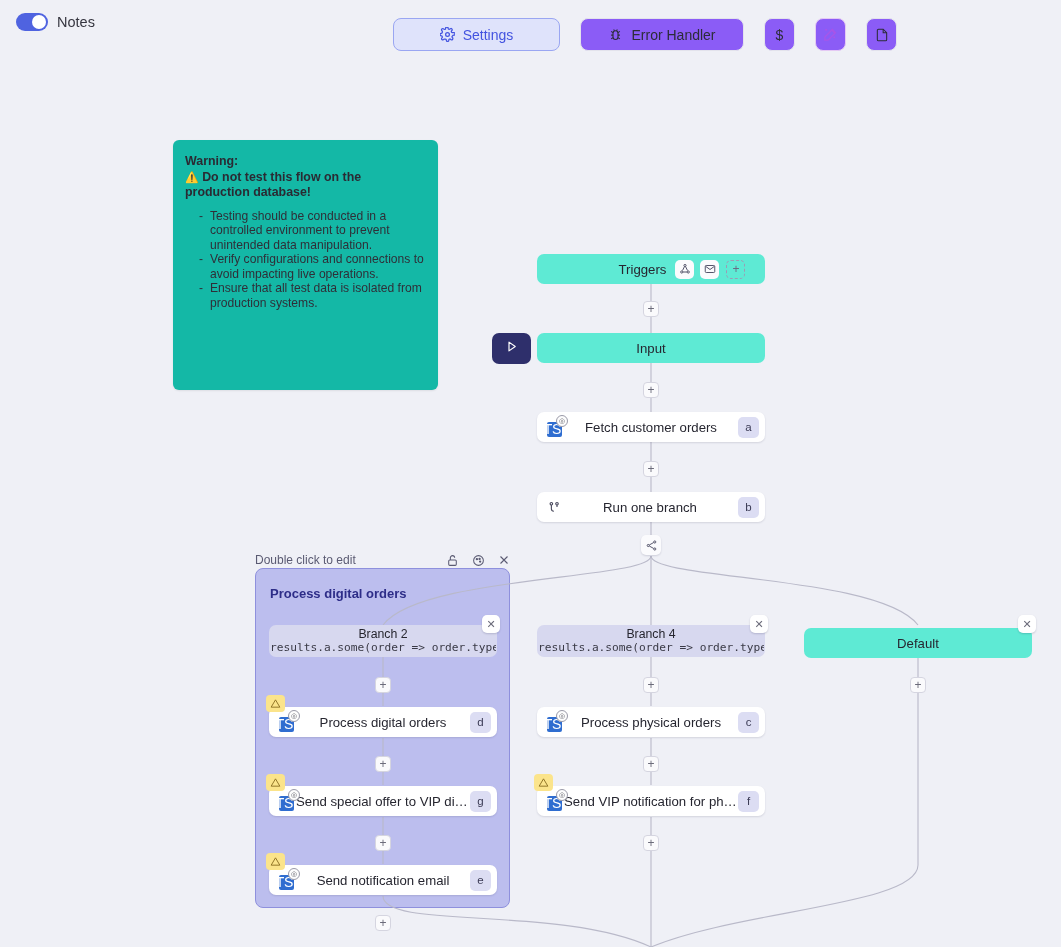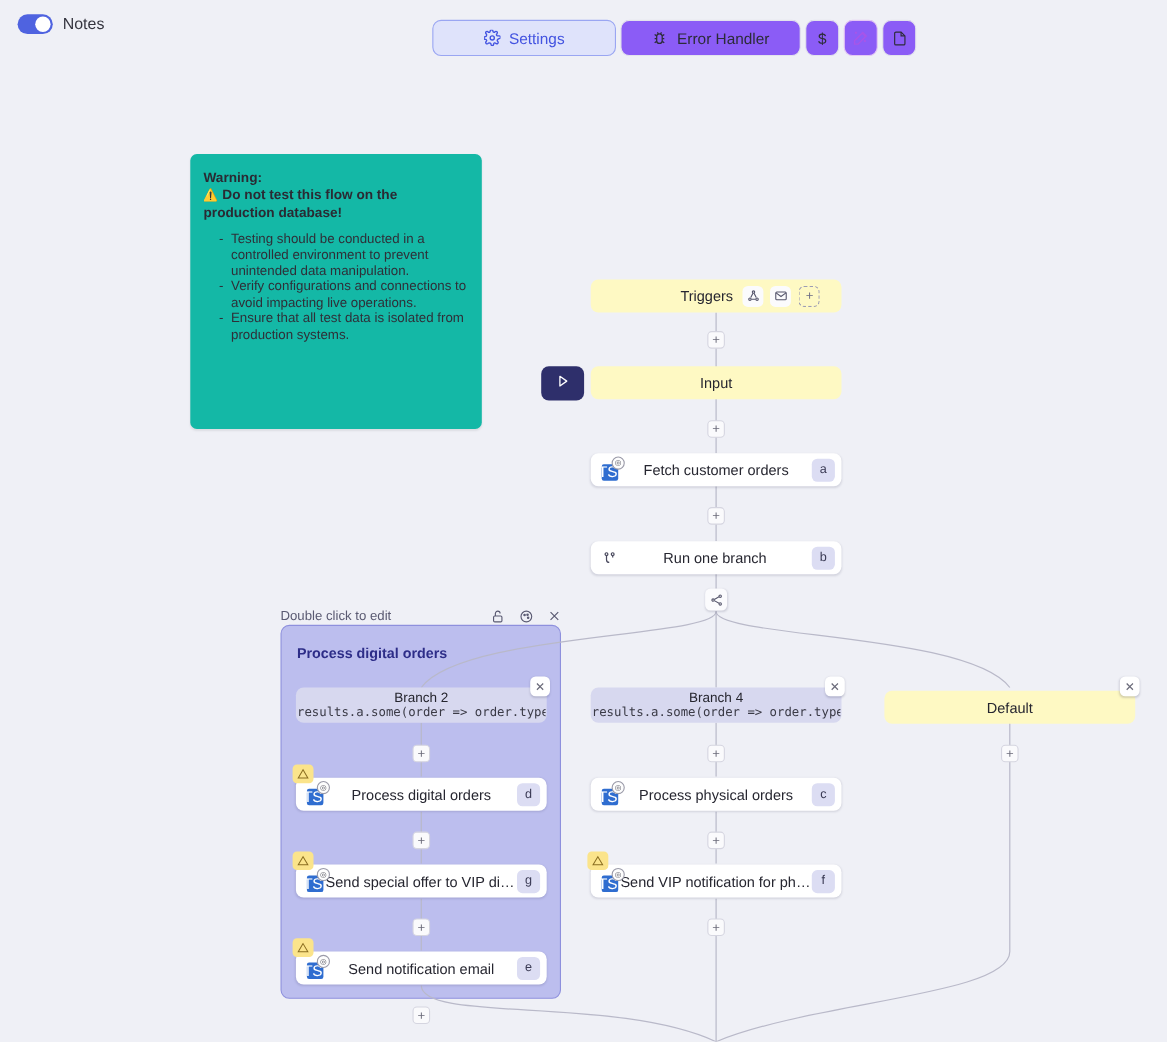--- a/index.html
+++ b/index.html
@@ -18,21 +18,21 @@
   .toggle {
     width: 32px; height: 18px; border-radius: 9px; background: #4f63e0;
     position: relative; flex: none; cursor: pointer;
   }
   .toggle .knob {
     position: absolute; top: 2px; left: 16px; width: 14px; height: 14px;
     border-radius: 50%; background: #fff;
   }
   .notes-label { font-size: 14.5px; color: #35353f; }
 
-  .btn-group { position: absolute; left: 393px; top: 18px; display: flex; align-items: center; gap: 4px; }
+  .btn-group { position: absolute; left: 393px; top: 18px; display: flex; align-items: center; gap: 20px; }
   .tbtn {
     height: 33px; border-radius: 8px; background: #8b5cf6;
     border: 1px solid #e3e3ec; display: flex; align-items: center; justify-content: center;
     gap: 8px; font-size: 14px; color: #2c2c38; cursor: pointer; padding: 0 16px;
   }
   .tbtn.settings {
     background: #dfe3fb; border: 1px solid #9aa6f2; color: #4353e0; width: 167px; padding: 0;
   }
   .tbtn.errh { width: 164px; padding: 0; }
   .tbtn.sq { width: 31px; padding: 0; }
@@ -55,21 +55,21 @@
   .note li::before { content: "-"; position: absolute; left: 0; }
 
   
   .graph { position: absolute; inset: 0; }
   svg.edges { position: absolute; left: 0; top: 0; width: 1061px; height: 947px; pointer-events: none; }
 
   .node {
     position: absolute; height: 30px; border-radius: 7px; display: flex; align-items: center;
     font-size: 13.2px; color: #262630;
   }
-  .node.light { background: #fef9c3; justify-content: center; }
+  .node.light { background: #5eead4; justify-content: center; }
   .node.white { background: #ffffff; box-shadow: 0 1px 2px rgba(20,20,60,.13); }
 
   .node .title { flex: 1; text-align: center; white-space: nowrap; overflow: hidden; text-overflow: ellipsis; }
   .badge {
     width: 21px; height: 21px; border-radius: 5px; background: #dcddf3; color: #3b3b55;
     font-size: 11.5px; display: flex; align-items: center; justify-content: center;
     margin-right: 6px; flex: none;
   }
   .ts-ic { position: relative; width: 17px; height: 17px; margin-left: 10px; flex: none; }
   .ts-ic .sq {

